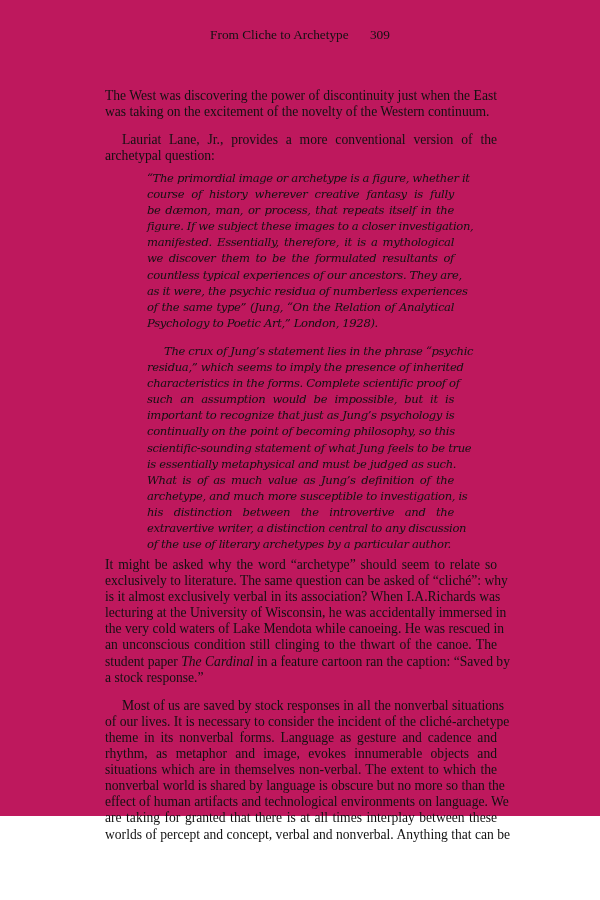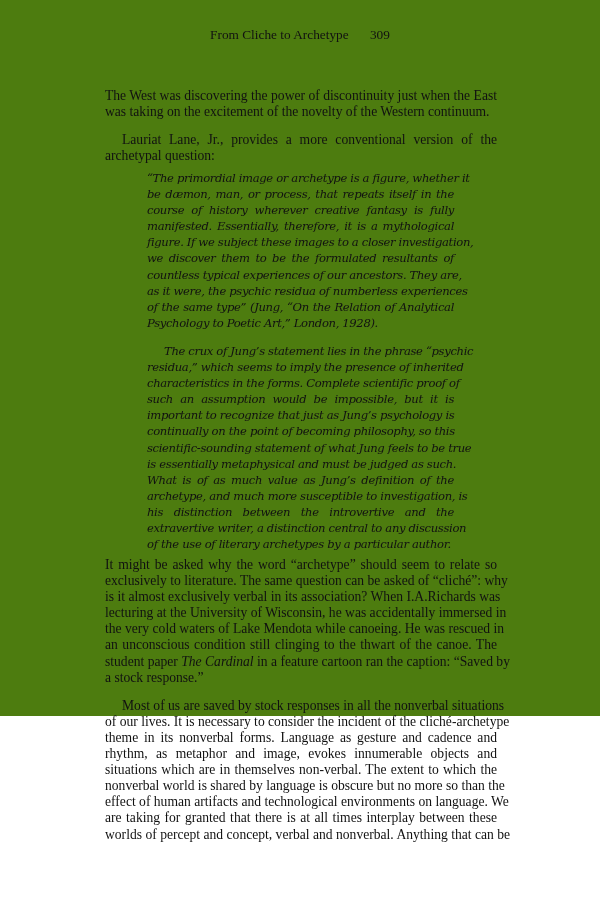--- a/index.html
+++ b/index.html
@@ -1,17 +1,17 @@
 <!DOCTYPE html>
 <html><head>
 <meta charset="utf-8">
 <style>
   html, body { margin: 0; padding: 0; background: #ffffff; }
   body { width: 600px; height: 900px; position: relative; overflow: hidden; }
-  .page { position: absolute; left: 0; top: 0; width: 600px; height: 716px; background: #4d7c0f; color: #111; font-family: "Liberation Serif", serif; }
+  .page { position: absolute; left: 0; top: 0; width: 600px; height: 816px; background: #be185d; color: #111; font-family: "Liberation Serif", serif; }
   .running-head { position: absolute; top: 27px; left: 0; width: 600px; text-align: center; font-size: 13.3px; color: #111; }
   .running-head .title { margin-right: 18px; }
   .body-text { position: absolute; left: 93px; width: 416px; font-size: 13.6px; line-height: 16.1px; text-align: justify; }
   .body-text p { margin: 12px; }
   .para-top { top: 76px; }
   .quote { position: absolute; left: 135px; top: 158px; width: 331px; font-family: "DejaVu Serif", serif; font-style: italic; font-size: 11.6px; line-height: 16.1px; text-align: justify; letter-spacing: -0.35px; color: #111; }
   .quote p { margin: 12px; }
   .para-bottom { top: 545px; }
   .italic { font-style: italic; }
   .line { display: block; text-align: justify; text-align-last: justify; white-space: nowrap; }
@@ -34,24 +34,24 @@
     </p>
     <p>
       <span class="line" style="padding-left:17px">Lauriat Lane, Jr., provides a more conventional version of the</span>
       <span class="line last">archetypal question:</span>
     </p>
   </div>
 
   <div class="quote">
     <p>
       <span class="line">“The primordial image or archetype is a figure, whether it</span>
+      <span class="line">course of history wherever creative fantasy is fully</span>
       <span class="line">be dæmon, man, or process, that repeats itself in the</span>
-      <span class="line">course of history wherever creative fantasy is fully</span>
+      <span class="line">figure. If we subject these images to a closer investigation,</span>
       <span class="line">manifested. Essentially, therefore, it is a mythological</span>
-      <span class="line">figure. If we subject these images to a closer investigation,</span>
       <span class="line">we discover them to be the formulated resultants of</span>
       <span class="line">countless typical experiences of our ancestors. They are,</span>
       <span class="line">as it were, the psychic residua of numberless experiences</span>
       <span class="line">of the same type” (Jung, “On the Relation of Analytical</span>
       <span class="line last">Psychology to Poetic Art,” London, 1928).</span>
     </p>
     <p>
       <span class="line" style="padding-left:17px">The crux of Jung’s statement lies in the phrase “psychic</span>
       <span class="line">residua,” which seems to imply the presence of inherited</span>
       <span class="line">characteristics in the forms. Complete scientific proof of</span>

